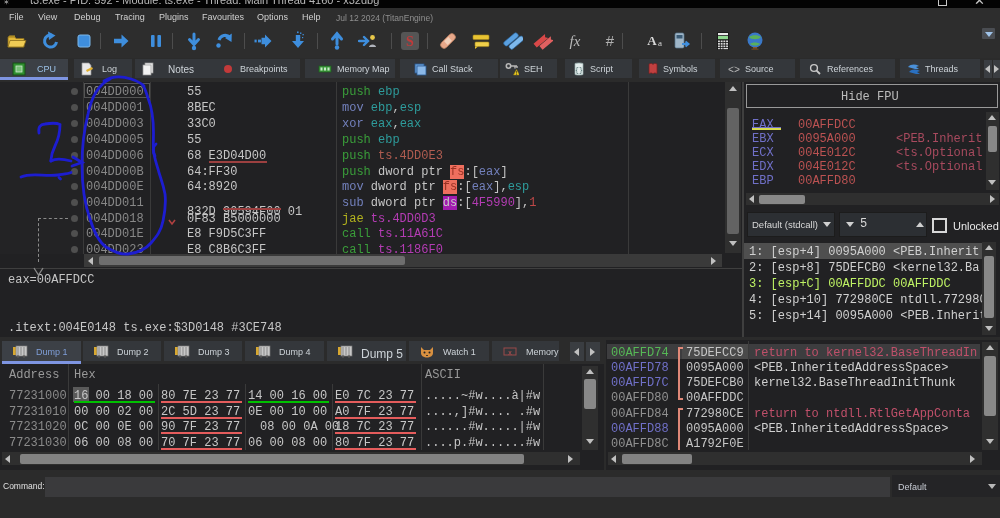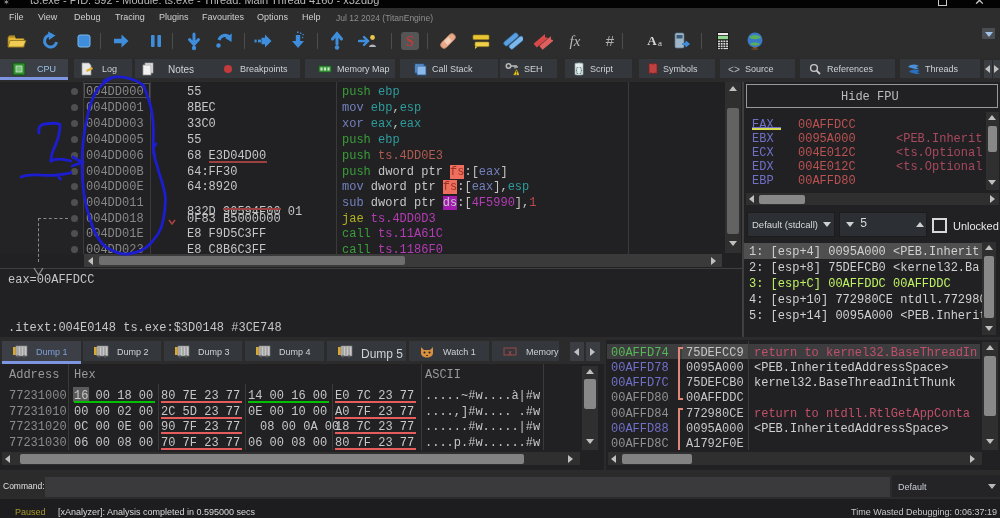--- a/index.html
+++ b/index.html
@@ -570,17 +570,12 @@
       <div class="tri-r" style="left:364px;top:114.5px"></div>
       <div class="sb-thumb" style="left:16px;top:113.5px;width:70px;height:10px;background:#828282"></div>
     </div>
     <div class="abs" style="left:0;top:470px;width:1000px;height:28px;background:#2b2b2b">
       <div class="abs" style="left:3px;top:11px;font-size:8.5px;color:#e0e0e0">Command:</div>
       <div class="abs" style="left:45px;top:7px;width:845px;height:20px;background:#3a3a3c"></div>
       <div class="abs" style="left:892px;top:5px;width:108px;height:22px;background:#242426"></div>
       <div class="tri-d" style="left:988px;top:14px;border-top-color:#b8b8b8"></div>
       <div class="abs" style="left:898px;top:12px;font-size:9px;color:#c8ccd4">Default</div>
     </div>
-    <div class="abs" style="left:0;top:499px;width:1000px;height:19px;background:#1d1d1f">
-      <div class="abs" style="left:15px;top:8px;font-size:9px;color:#a8982a">Paused</div>
-      <div class="abs" style="left:58px;top:8px;font-size:9px;color:#d8d8d8">[xAnalyzer]: Analysis completed in 0.595000 secs</div>
-      <div class="abs" style="right:3px;top:8px;font-size:9px;color:#c8c8c8">Time Wasted Debugging: 0:06:37:19</div>
-    </div>
   </div>
 </body></html>

